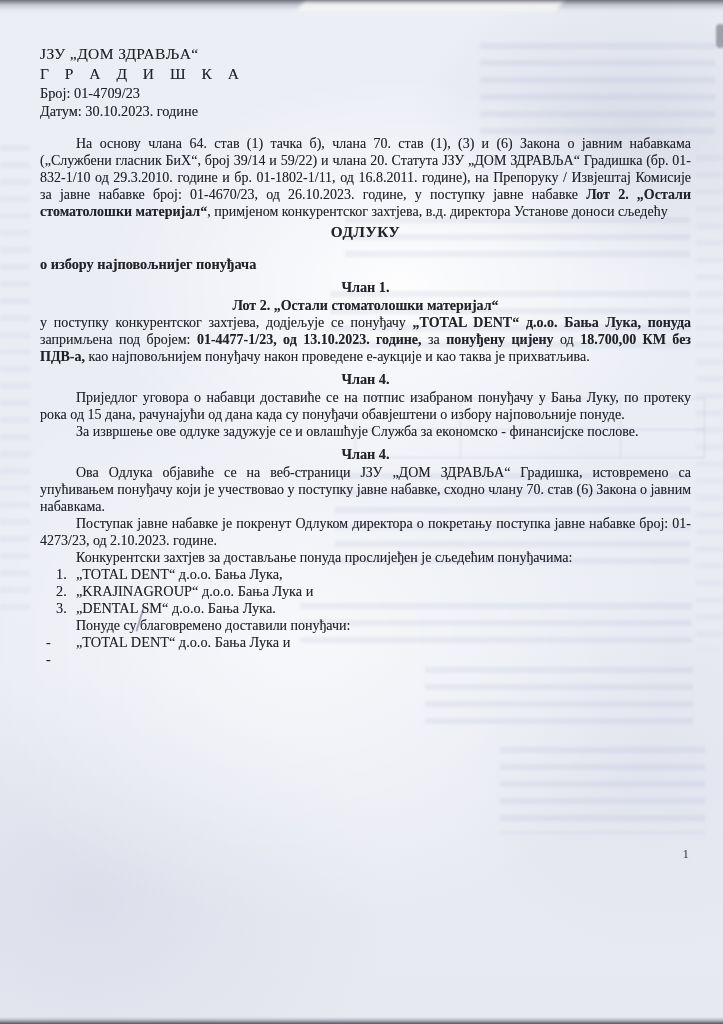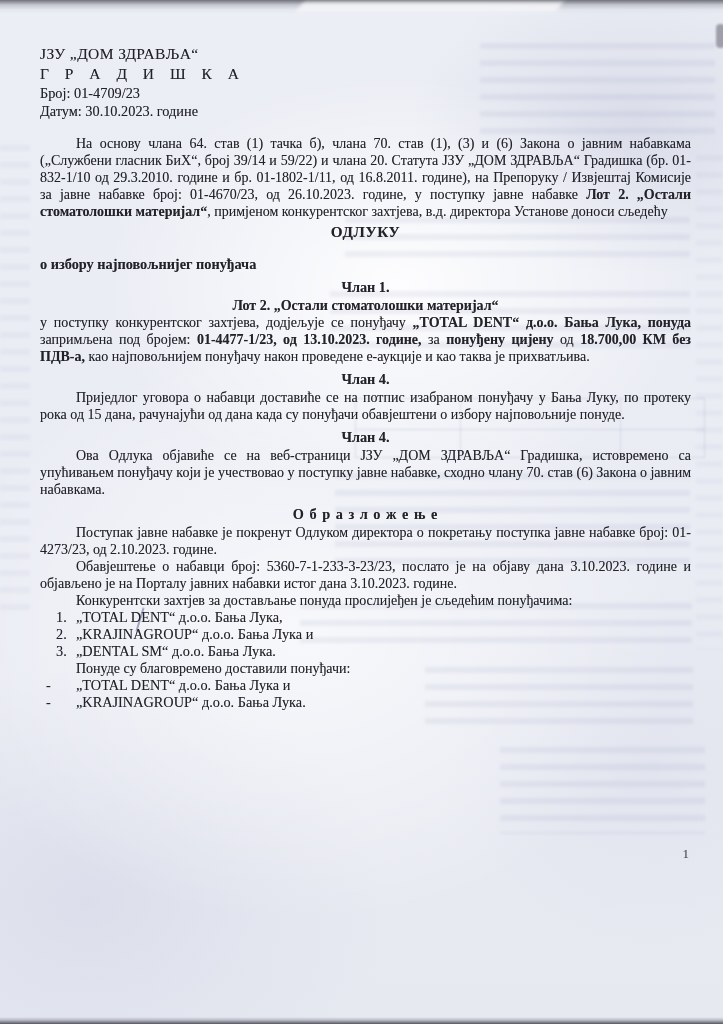--- a/index.html
+++ b/index.html
@@ -86,27 +86,26 @@
     <p class="title">ОДЛУКУ</p>
     <p class="subtitle">о избору најповољнијег понуђача</p>
 
     <p class="heading">Члан 1.</p>
     <p class="body center b">Лот 2. „Остали стоматолошки материјал“</p>
     <p class="body"><span>у поступку конкурентског захтјева, додјељује се понуђачу </span><span class="b">„TOTAL DENT“ д.о.о. Бања Лука, понуда</span><span> запримљена под бројем: </span><span class="b">01-4477-1/23, од 13.10.2023. године,</span><span> за </span><span class="b">понуђену цијену</span><span> од </span><span class="b">18.700,00 КМ без ПДВ-а,</span><span> као најповољнијем понуђачу након проведене е-аукције и као таква је прихватљива.</span></p>
 
     <p class="heading">Члан 4.</p>
     <p class="body indent">Приједлог уговора о набавци доставиће се на потпис изабраном понуђачу у Бања Луку, по протеку рока од 15 дана, рачунајући од дана када су понуђачи обавјештени о избору најповољније понуде.</p>
 
+    <p class="body indent noj">За извршење ове одлуке задужује се и овлашћује Служба за економско - финансијске послове.</p>
 
     <p class="heading">Члан 4.</p>
     <p class="body indent">Ова Одлука објавиће се на веб-страници ЈЗУ „ДОМ ЗДРАВЉА“ Градишка, истовремено са упућивањем понуђачу који је учествовао у поступку јавне набавке, сходно члану 70. став (6) Закона о јавним набавкама.</p>
 
-    <p class="heading obraz">О б р а з л о ж е њ е</p>
     <p class="body indent">Поступак јавне набавке је покренут Одлуком директора о покретању поступка јавне набавке број: 01-4273/23, од 2.10.2023. године.</p>
-    <p class="body indent">Обавјештење о набавци број: 5360-7-1-233-3-23/23, послато је на објаву дана 3.10.2023. године и објављено је на Порталу јавних набавки истог дана 3.10.2023. године.</p>
     <p class="body indent noj">Конкурентски захтјев за достављање понуда прослијеђен је сљедећим понуђачима:</p>
 
     <div class="list">
       <div class="li">
         <span class="marker">1.</span>
         <span>„TOTAL DENT“ д.о.о. Бања Лука,</span>
       </div>
       <div class="li">
         <span class="marker">2.</span>
         <span>„KRAJINAGROUP“ д.о.о. Бања Лука и</span>
@@ -119,21 +118,20 @@
 
     <p class="body indent noj">Понуде су благовремено доставили понуђачи:</p>
 
     <div class="list" style="margin-left:6px;">
       <div class="li">
         <span class="marker" style="flex-basis:30px;width:30px;text-align:left;">-</span>
         <span>„TOTAL DENT“ д.о.о. Бања Лука и</span>
       </div>
       <div class="li">
         <span class="marker" style="flex-basis:30px;width:30px;text-align:left;">-</span>
-        <span>„KRAJINAGROUP“ д.о.о. Бања Лука.</span>
       </div>
     </div>
 
   </div>
 
   <div class="page-number">1</div>
 
   <div class="edge-bottom"></div>
 </div>
 

